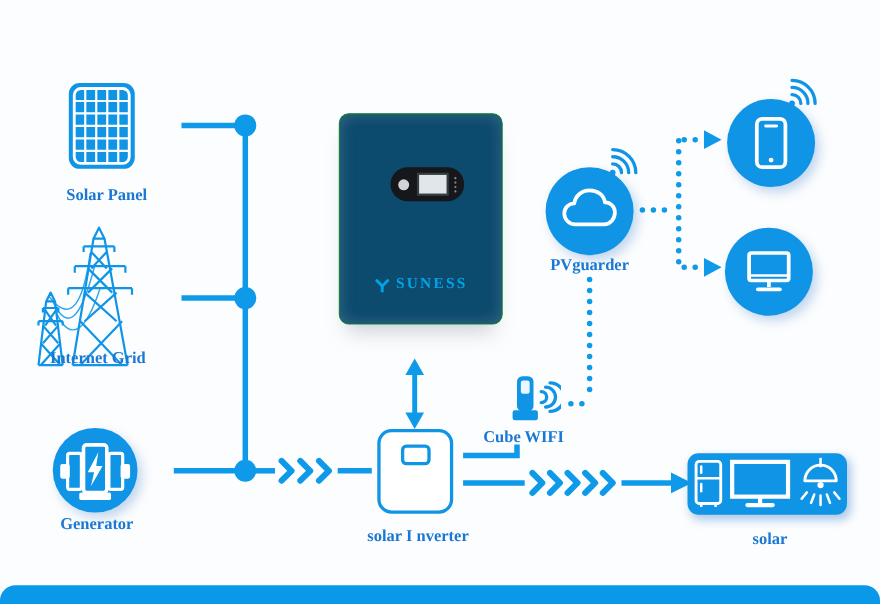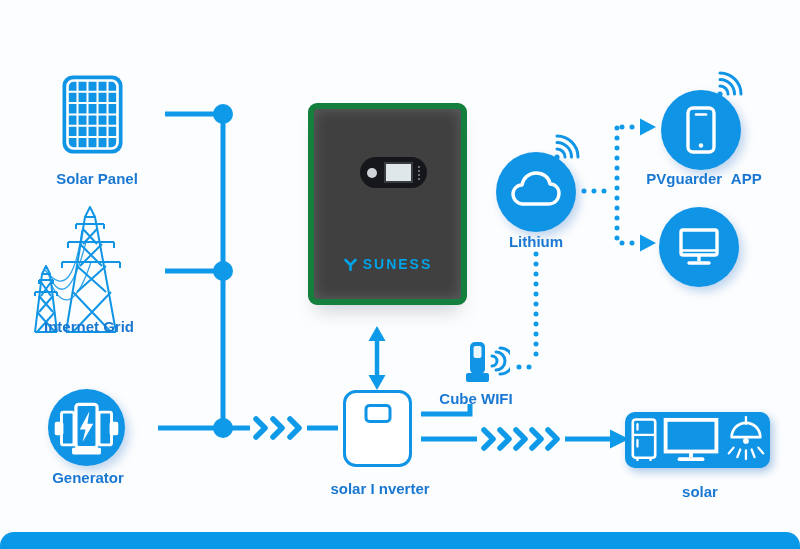--- a/index.html
+++ b/index.html
@@ -1,34 +1,34 @@
 <!DOCTYPE html>
 <html><head>
 <meta charset="utf-8">
 <style>
   html,body{margin:0;padding:0;}
   .stage{
     position:relative;width:800px;height:549px;overflow:hidden;
     background:#fcfdfe;
-    font-family:Liberation Sans, sans-serif;
+    font-family:Liberation Serif, serif;
   }
   .wires{position:absolute;left:0;top:0;z-index:0;}
   .node{position:absolute;z-index:2;}
   .label{
     position:absolute;z-index:3;transform:translateX(-50%);
     color:#1a78d2;font-weight:bold;font-size:15px;white-space:nowrap;
   }
   .wide-space{word-spacing:5px;}
   .circle{
     border-radius:50%;background:#1094e6;
     box-shadow:4px 5px 10px rgba(21,101,192,.25);
   }
   .battery{
     position:absolute;left:308px;top:103px;width:147px;height:190px;z-index:2;
-    background:#404040;border:6px solid #15803d;border-radius:9px;
+    background:#0c4a6e;border:1px solid #15803d;border-radius:9px;
     box-shadow:0 14px 18px -8px rgba(120,130,145,.35), inset 0 0 14px rgba(190,198,205,.25);
   }
   .bat-display{
     position:absolute;left:46px;top:48px;width:67px;height:31px;
     background:#15171a;border-radius:16px;
     display:flex;align-items:center;
   }
   .bat-cam{width:10px;height:10px;border-radius:50%;background:#cfd4d8;margin-left:7px;}
   .bat-screen{width:25px;height:17px;background:#87949c;margin-left:7px;border:2px solid #3a3d40;}
   .bat-screen-inner{width:100%;height:100%;background:#dfe7ea;}
@@ -204,21 +204,21 @@
     <path d="M27,52 C21,52 17,47 17,42 C17,37 21,33 26,33 C27,26 33,21 40,21 C47,21 53,25 54,32 C59,32 63,36 63,41 C63,47 59,52 53,52 Z" fill="none" stroke="#ffffff" stroke-width="3.4" stroke-linejoin="round"></path>
   </svg>
   <svg class="node" style="left:551px;top:133px" width="30" height="30" viewBox="0 0 30 30">
     <g stroke="#1094e6" stroke-width="3" stroke-linecap="round" fill="none">
       <path d="M6,16 A8,8 0 0 1 14,24"></path>
       <path d="M6,9.5 A14.5,14.5 0 0 1 20.5,24"></path>
       <path d="M6,3 A21,21 0 0 1 27,24"></path>
     </g>
     <circle cx="6" cy="24" r="2.6" fill="#1094e6"></circle>
   </svg>
-  <div class="label" style="left:536px;top:233px">Lithium</div>
+  <div class="label" style="left:536px;top:233px">PVguarder</div>
 
   <svg class="node" style="left:462px;top:338px" width="48" height="50" viewBox="0 0 48 50">
     <rect x="8" y="4" width="15" height="32" rx="5" fill="#1094e6"></rect>
     <rect x="11.5" y="8" width="8" height="12" rx="2" fill="#eaf7ff"></rect>
     <rect x="4" y="35" width="23" height="9" rx="2" fill="#1094e6"></rect>
     <g stroke="#1094e6" stroke-width="3" stroke-linecap="round" fill="none">
       <path d="M30,18 a5,5 0 0 1 0,10"></path>
       <path d="M34,14 a9,9 0 0 1 0,18"></path>
       <path d="M38,10 a13,13 0 0 1 0,26"></path>
     </g>
@@ -232,21 +232,20 @@
     <circle cx="40" cy="55.5" r="2.2" fill="#ffffff"></circle>
   </svg>
   <svg class="node" style="left:714px;top:70px" width="30" height="30" viewBox="0 0 30 30">
     <g stroke="#1094e6" stroke-width="3" stroke-linecap="round" fill="none">
       <path d="M6,16 A8,8 0 0 1 14,24"></path>
       <path d="M6,9.5 A14.5,14.5 0 0 1 20.5,24"></path>
       <path d="M6,3 A21,21 0 0 1 27,24"></path>
     </g>
     <circle cx="6" cy="24" r="2.6" fill="#1094e6"></circle>
   </svg>
-  <div class="label wide-space" style="left:704px;top:170px">PVguarder APP</div>
 
   <svg class="node circle" style="left:659px;top:207px" width="80" height="80" viewBox="0 0 80 80">
     <circle cx="40" cy="40" r="39" fill="#1094e6"></circle>
     <rect x="22" y="23" width="36" height="25" rx="2" fill="none" stroke="#ffffff" stroke-width="3.4"></rect>
     <line x1="23" y1="43.5" x2="57" y2="43.5" stroke="#ffffff" stroke-width="2.4"></line>
     <line x1="40" y1="48" x2="40" y2="54" stroke="#ffffff" stroke-width="3.4"></line>
     <line x1="30" y1="56" x2="50" y2="56" stroke="#ffffff" stroke-width="3.4" stroke-linecap="round"></line>
   </svg>
 
   <div class="loadbox">

